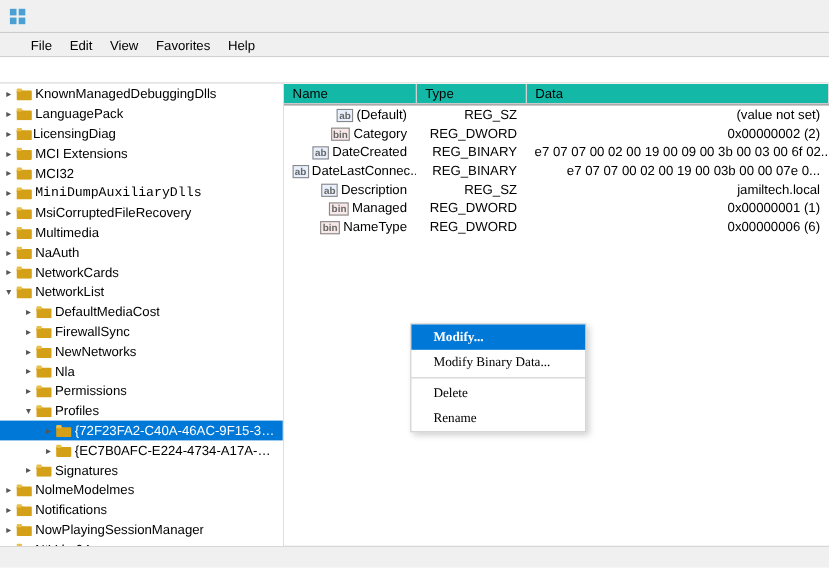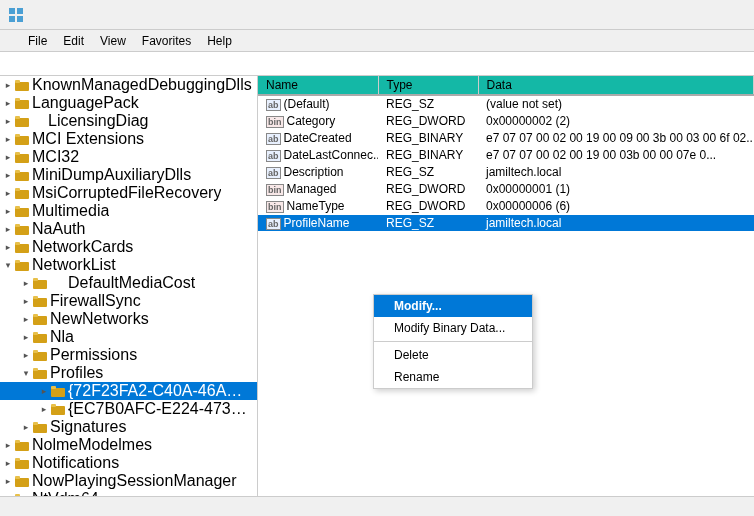--- a/index.html
+++ b/index.html
@@ -78,21 +78,21 @@
       height: 18px;
       cursor: pointer;
       padding-right: 4px;
       white-space: nowrap;
     }
     .tree-item.selected { background: #0078d7; color: white; }
     .tree-item.selected .tree-icon { color: white; }
     .tree-icon { width: 16px; height: 16px; display: flex; align-items: center; justify-content: center; font-size: 10px; flex-shrink: 0; }
     .folder-icon { color: #d4a017; }
     .expand-icon { width: 12px; height: 16px; display: flex; align-items: center; justify-content: center; font-size: 9px; flex-shrink: 0; color: #555; }
-    .tree-label { font-size: 16px; overflow: hidden; text-overflow: ellipsis; }
+    .tree-label { font-size: 12px; overflow: hidden; text-overflow: ellipsis; }
 
     
     .values-panel {
       flex: 1;
       overflow: auto;
       background: white;
       position: relative;
     }
     .values-table {
       width: 100%;
@@ -113,32 +113,34 @@
       font-size: 12px;
       cursor: pointer;
     }
     .values-row td {
       padding: 1px 8px;
       border-bottom: 1px solid transparent;
       font-size: 12px;
       white-space: nowrap;
       overflow: hidden;
       max-width: 0;
+      text-align: right;
     }
     .values-row.selected { background: #0078d7; color: white; }
     .values-row.selected td { color: white; }
 
     
     .context-menu {
       position: absolute;
       background: white;
       border: 1px solid #ccc;
       box-shadow: 2px 2px 6px rgba(0,0,0,0.2);
       z-index: 100;
       min-width: 160px;
+      font-family: Liberation Serif, serif;
     }
     .context-menu-item {
       padding: 4px 20px;
       cursor: pointer;
       font-size: 12px;
     }
     .context-menu-item.active { background: #0078d7; color: white; font-weight: bold; }
     .context-menu-separator { height: 1px; background: #ccc; margin: 2px 0; }
 
     
@@ -223,21 +225,21 @@
       </div>
       <div class="tree-item" style="padding-left: 2px;">
         <span class="expand-icon">▸</span>
         <span class="tree-icon folder-icon">
           <svg width="14" height="12" viewBox="0 0 14 12">
     <rect x="0" y="3" width="14" height="9" rx="1" fill="#d4a017"></rect>
     <rect x="0" y="3" width="6" height="2" rx="0" fill="#d4a017"></rect>
     <rect x="0" y="1" width="5" height="3" rx="1" fill="#e8c04a"></rect>
   </svg>
         </span>
-        <span class="tree-label" style="margin-left: 18px;">LicensingDiag</span>
+        <span class="tree-label" style="margin-left: 0;">LicensingDiag</span>
       </div>
       <div class="tree-item" style="padding-left: 2px;">
         <span class="expand-icon">▸</span>
         <span class="tree-icon folder-icon">
           <svg width="14" height="12" viewBox="0 0 14 12">
     <rect x="0" y="3" width="14" height="9" rx="1" fill="#d4a017"></rect>
     <rect x="0" y="3" width="6" height="2" rx="0" fill="#d4a017"></rect>
     <rect x="0" y="1" width="5" height="3" rx="1" fill="#e8c04a"></rect>
   </svg>
         </span>
@@ -256,21 +258,21 @@
       </div>
       <div class="tree-item" style="padding-left: 2px;">
         <span class="expand-icon">▸</span>
         <span class="tree-icon folder-icon">
           <svg width="14" height="12" viewBox="0 0 14 12">
     <rect x="0" y="3" width="14" height="9" rx="1" fill="#d4a017"></rect>
     <rect x="0" y="3" width="6" height="2" rx="0" fill="#d4a017"></rect>
     <rect x="0" y="1" width="5" height="3" rx="1" fill="#e8c04a"></rect>
   </svg>
         </span>
-        <span class="tree-label" style="margin-left: 2px;">MiniDumpAuxiliaryDlls</span>
+        <span class="tree-label" style="margin-left: 2px; font-family: Liberation Mono, monospace;">MiniDumpAuxiliaryDlls</span>
       </div>
       <div class="tree-item" style="padding-left: 2px;">
         <span class="expand-icon">▸</span>
         <span class="tree-icon folder-icon">
           <svg width="14" height="12" viewBox="0 0 14 12">
     <rect x="0" y="3" width="14" height="9" rx="1" fill="#d4a017"></rect>
     <rect x="0" y="3" width="6" height="2" rx="0" fill="#d4a017"></rect>
     <rect x="0" y="1" width="5" height="3" rx="1" fill="#e8c04a"></rect>
   </svg>
         </span>
@@ -322,21 +324,21 @@
       </div>
       <div class="tree-item" style="padding-left: 20px;">
         <span class="expand-icon">▸</span>
         <span class="tree-icon folder-icon">
           <svg width="14" height="12" viewBox="0 0 14 12">
     <rect x="0" y="3" width="14" height="9" rx="1" fill="#d4a017"></rect>
     <rect x="0" y="3" width="6" height="2" rx="0" fill="#d4a017"></rect>
     <rect x="0" y="1" width="5" height="3" rx="1" fill="#e8c04a"></rect>
   </svg>
         </span>
-        <span class="tree-label" style="margin-left: 20px;">DefaultMediaCost</span>
+        <span class="tree-label" style="margin-left: 2px;">DefaultMediaCost</span>
       </div>
       <div class="tree-item" style="padding-left: 20px;">
         <span class="expand-icon">▸</span>
         <span class="tree-icon folder-icon">
           <svg width="14" height="12" viewBox="0 0 14 12">
     <rect x="0" y="3" width="14" height="9" rx="1" fill="#d4a017"></rect>
     <rect x="0" y="3" width="6" height="2" rx="0" fill="#d4a017"></rect>
     <rect x="0" y="1" width="5" height="3" rx="1" fill="#e8c04a"></rect>
   </svg>
         </span>
@@ -503,25 +505,20 @@
           <tr class="values-row">
             <td class="col-name"><span><span style="font-size:9px;font-weight:bold;color:#666;border:1px solid #888;padding:0 1px;margin-right:3px;line-height:11px;background:#f8e8e8;">bin</span></span>Managed</td>
             <td class="col-type">REG_DWORD</td>
             <td class="col-data">0x00000001 (1)</td>
           </tr>
           <tr class="values-row">
             <td class="col-name"><span><span style="font-size:9px;font-weight:bold;color:#666;border:1px solid #888;padding:0 1px;margin-right:3px;line-height:11px;background:#f8e8e8;">bin</span></span>NameType</td>
             <td class="col-type">REG_DWORD</td>
             <td class="col-data">0x00000006 (6)</td>
           </tr>
-          <tr class="values-row selected">
-            <td class="col-name"><span><span style="font-size:9px;font-weight:bold;color:#666;border:1px solid #888;padding:0 1px;margin-right:3px;line-height:11px;background:#e8f0fe;">ab</span></span>ProfileName</td>
-            <td class="col-type">REG_SZ</td>
-            <td class="col-data">jamiltech.local</td>
-          </tr>
         </tbody>
     </table>
 
     <div class="context-menu" id="context-menu" style="display: block; top: 218px; left: 115px;">
     <div class="context-menu-item active">Modify...</div>
         <div class="context-menu-item">Modify Binary Data...</div>
         <div class="context-menu-separator"></div>
         <div class="context-menu-item">Delete</div>
         <div class="context-menu-item">Rename</div>
       </div>

